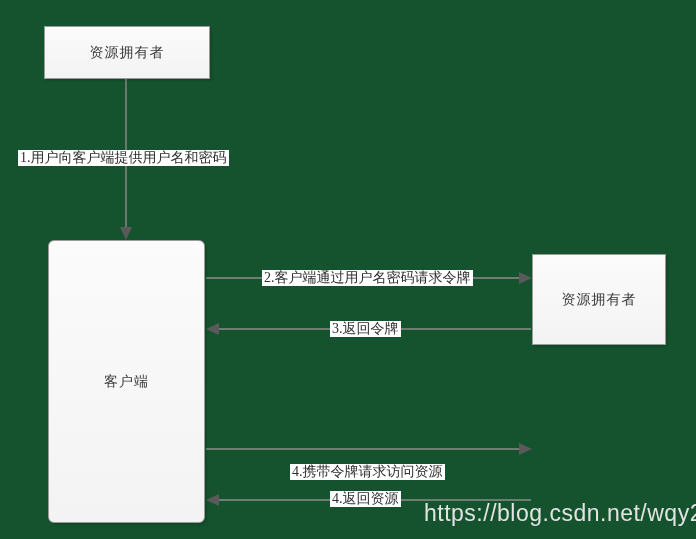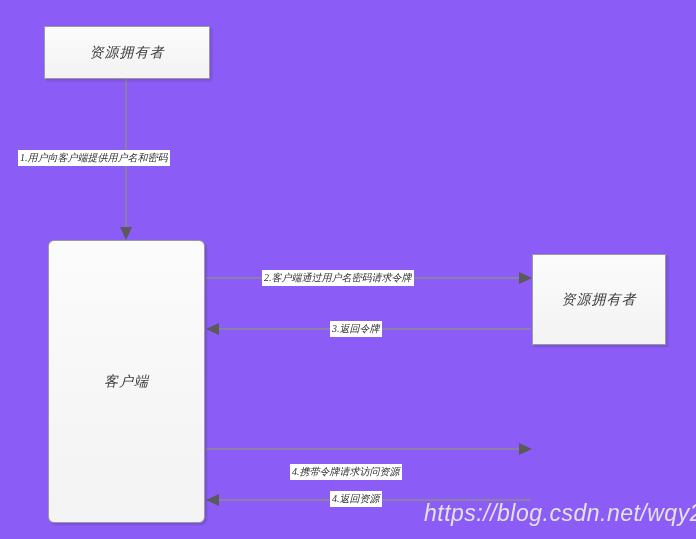--- a/index.html
+++ b/index.html
@@ -7,23 +7,22 @@
     padding: 0;
     background: #ffffff;
   }
   body {
     font-family: "Liberation Serif", "DejaVu Serif", serif;
   }
   #canvas {
     position: relative;
     width: 696px;
     height: 539px;
-    background: #8b5cf6;
+    background: #14532d;
     overflow: hidden;
-    font-style: italic;
   }
   
   .node {
     position: absolute;
     box-sizing: border-box;
     border: 1px solid #9a9a9a;
     background: linear-gradient(180deg, #fbfbfb 0%, #f3f3f3 100%);
     box-shadow: 2px 2px 2px rgba(0,0,0,0.13);
     display: flex;
     align-items: center;
@@ -63,21 +62,21 @@
     fill: none;
   }
   .arrow-head {
     fill: #5a5a5a;
   }
 
   
   .edge-label {
     position: absolute;
     font-family: "Liberation Serif", "DejaVu Serif", serif;
-    font-size: 10px;
+    font-size: 14px;
     color: #2f2f2f;
     background: #ffffff;
     white-space: nowrap;
     padding: 0 2px;
     line-height: 16px;
     text-align: center;
   }
   #label-1 { left: 18px;  top: 150px; }
   #label-2 { left: 262px; top: 270px; }
   #label-3 { left: 330px; top: 321px; }

